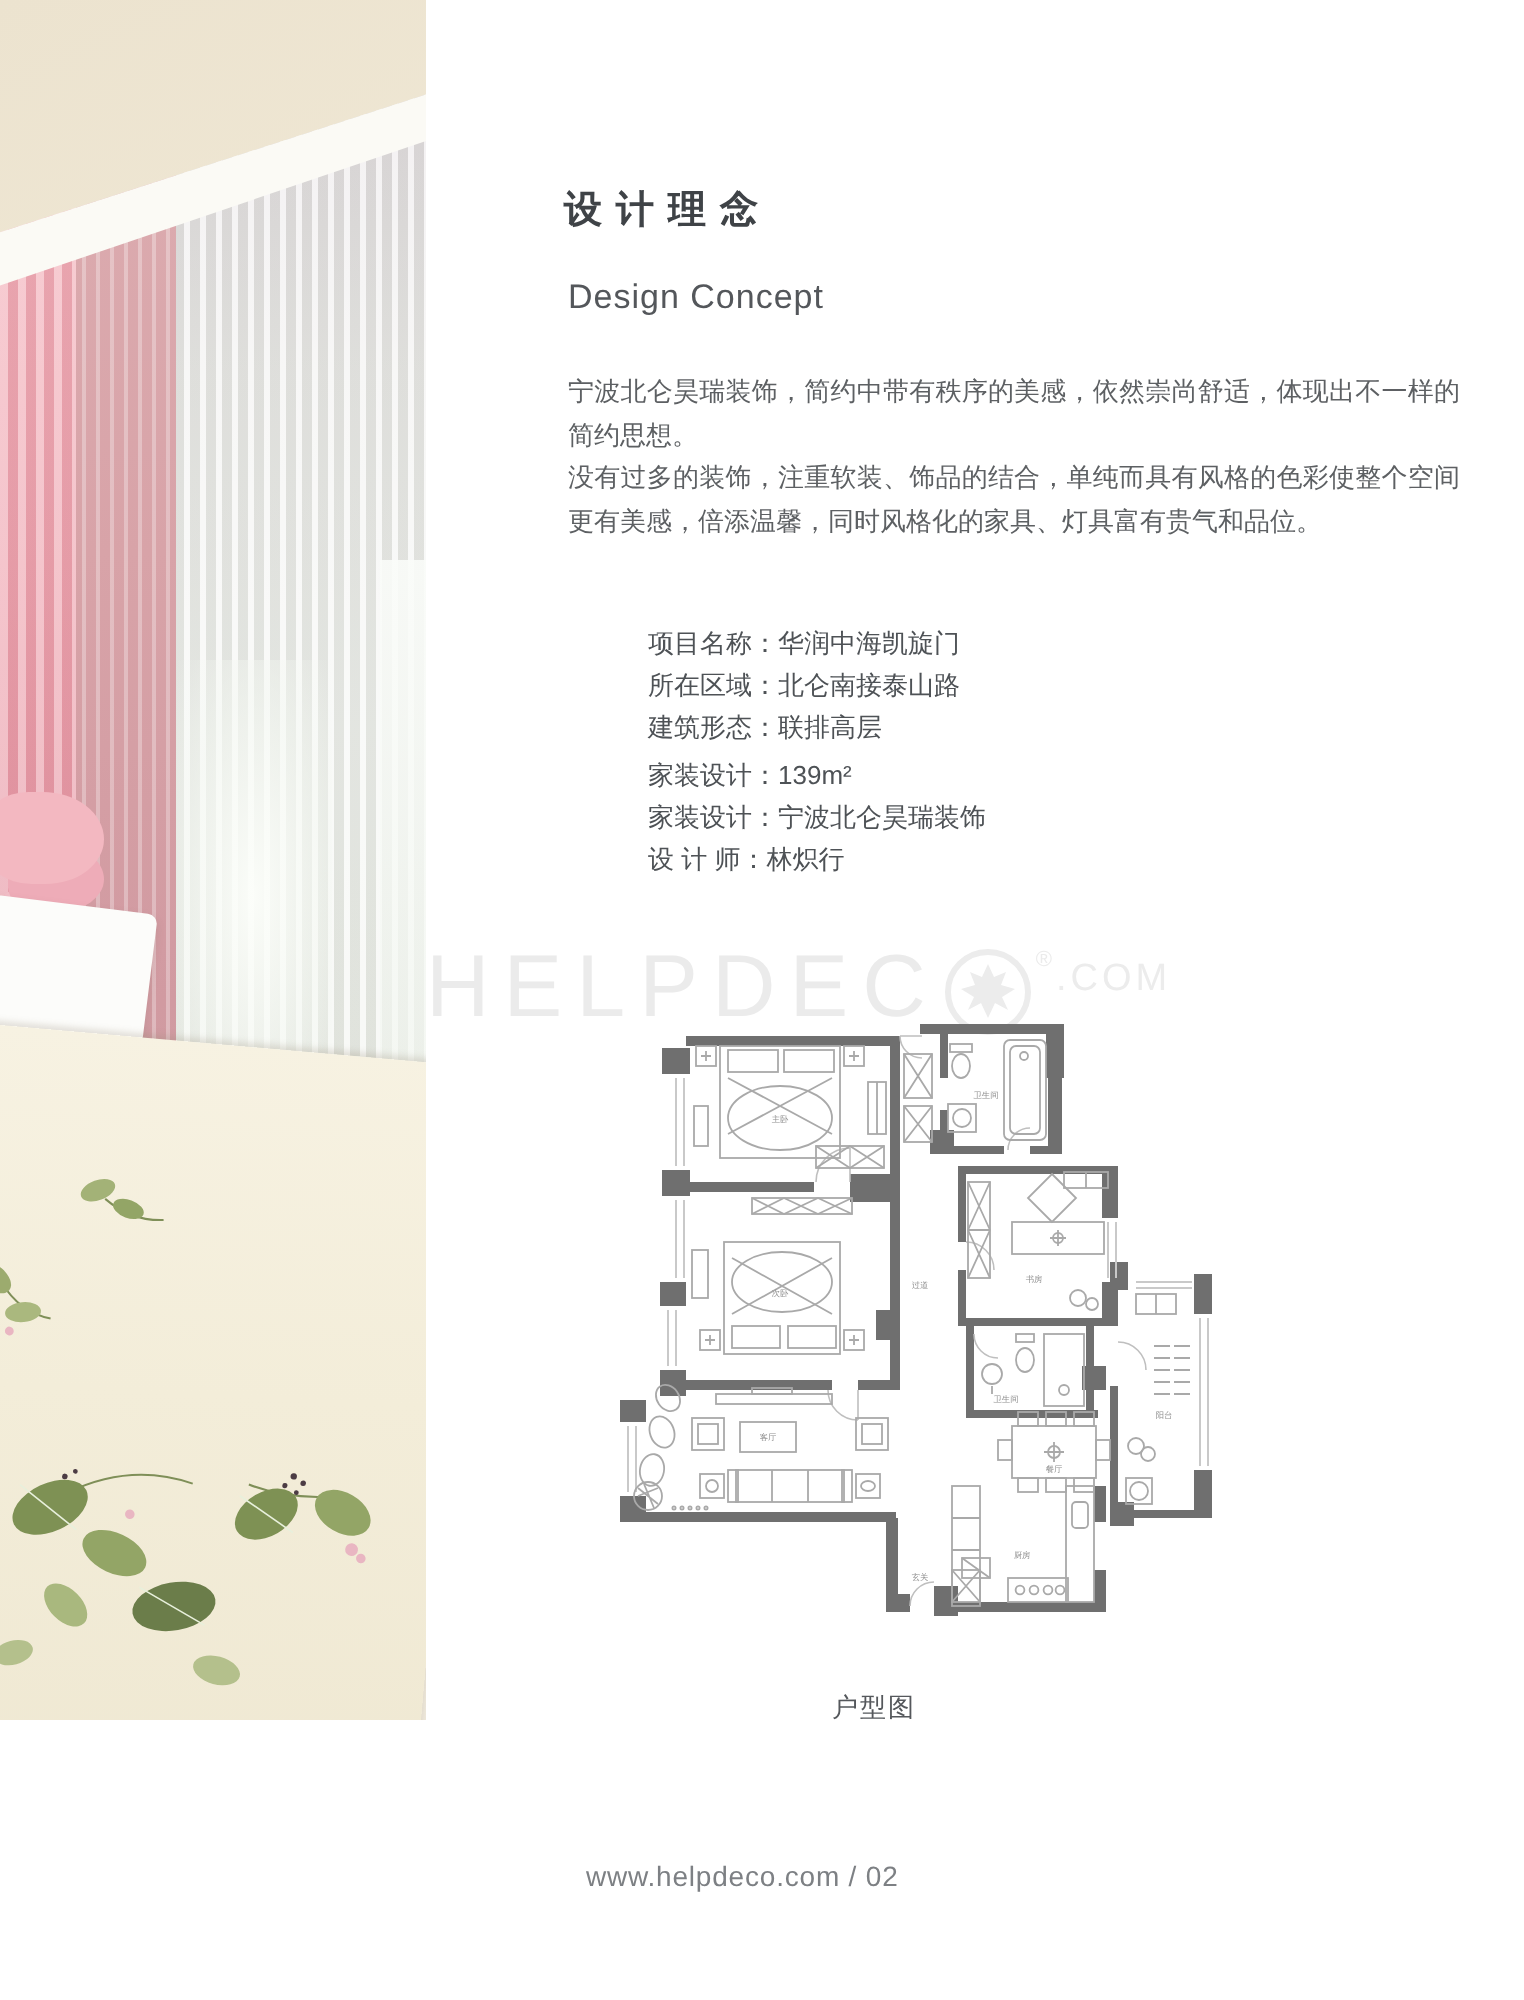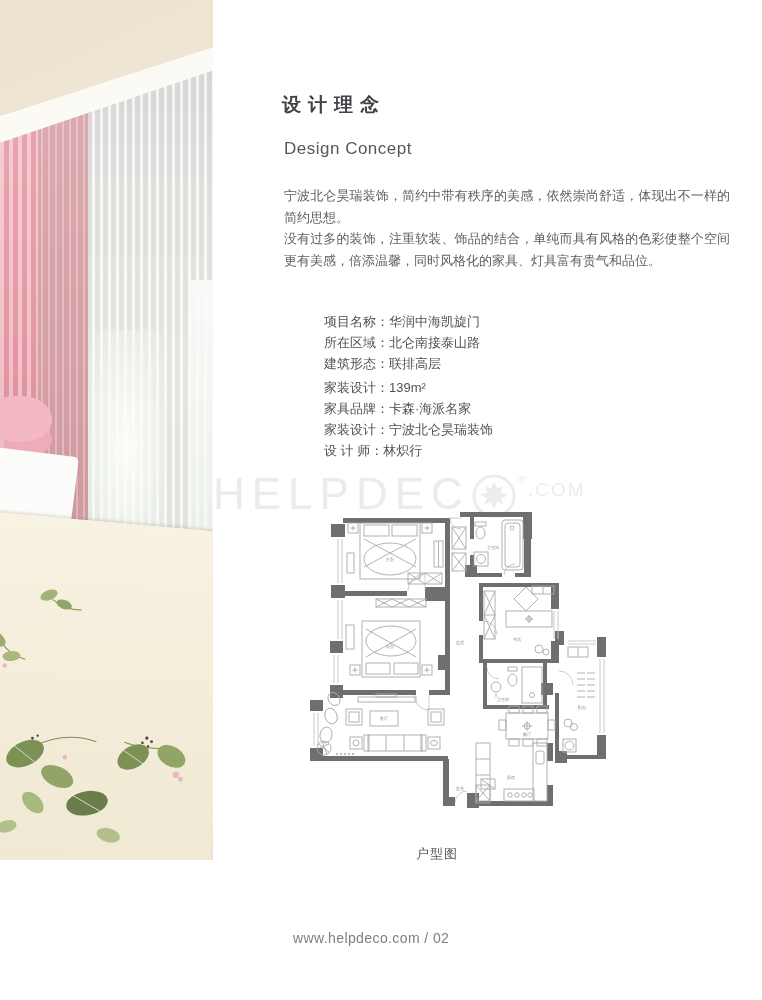--- a/index.html
+++ b/index.html
@@ -128,21 +128,20 @@
   <div class="subtitle">Design Concept</div>
 
   <div class="para p1">宁波北仑昊瑞装饰，简约中带有秩序的美感，依然崇尚舒适，体现出不一样的简约思想。</div>
   <div class="para p2">没有过多的装饰，注重软装、饰品的结合，单纯而具有风格的色彩使整个空间更有美感，倍添温馨，同时风格化的家具、灯具富有贵气和品位。</div>
 
   <div class="details">
     <div class="row"><span>项目名称</span><span>：</span><span>华润中海凯旋门</span></div>
     <div class="row"><span>所在区域</span><span>：</span><span>北仑南接泰山路</span></div>
     <div class="row"><span>建筑形态</span><span>：</span><span>联排高层</span></div>
     <div class="row gap"><span>家装设计</span><span>：</span><span>139m²</span></div>
-    <div class="row"><span>家具品牌</span><span>：</span><span>卡森·海派名家</span></div>
     <div class="row"><span>家装设计</span><span>：</span><span>宁波北仑昊瑞装饰</span></div>
     <div class="row"><span>设 计 师</span><span>：</span><span>林炽行</span></div>
   </div>
 
   <div class="watermark">
     <span class="wm-letters">HELPDEC</span>
     <span class="wm-o">
       <svg width="46" height="46" viewBox="0 0 46 46">
         <circle cx="23" cy="23" r="20" fill="none" stroke="#ececec" stroke-width="3"></circle>
         <path fill="#ececec" d="M23,9 L26,15.5 L32,13 L29.5,19.5 L36.5,21.5 L30,25.5 L33,32 L26.5,28.5 L23,36 L19.5,28.5 L13,32 L16,25.5 L9.5,21.5 L16.5,19.5 L14,13 L20,15.5 Z"></path>

